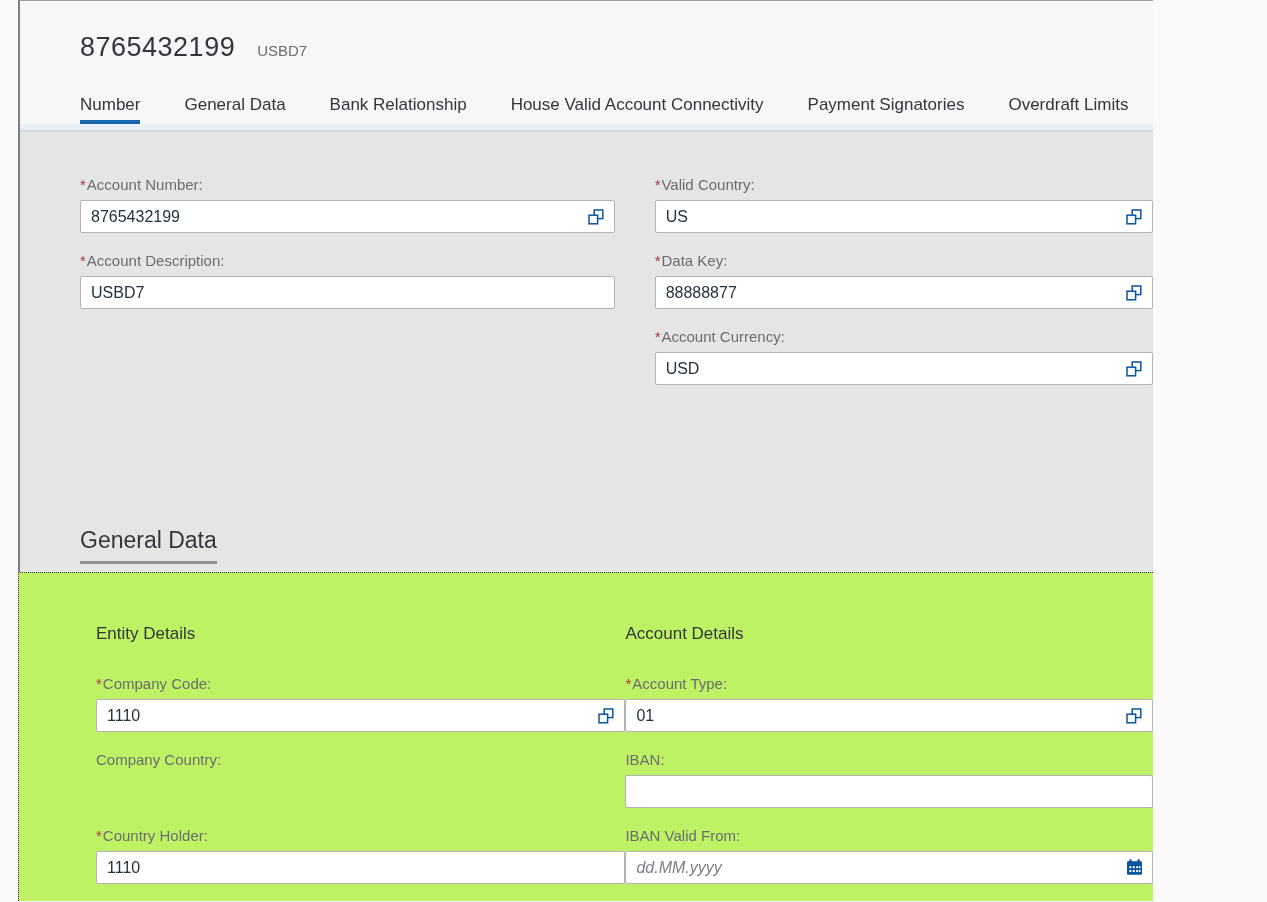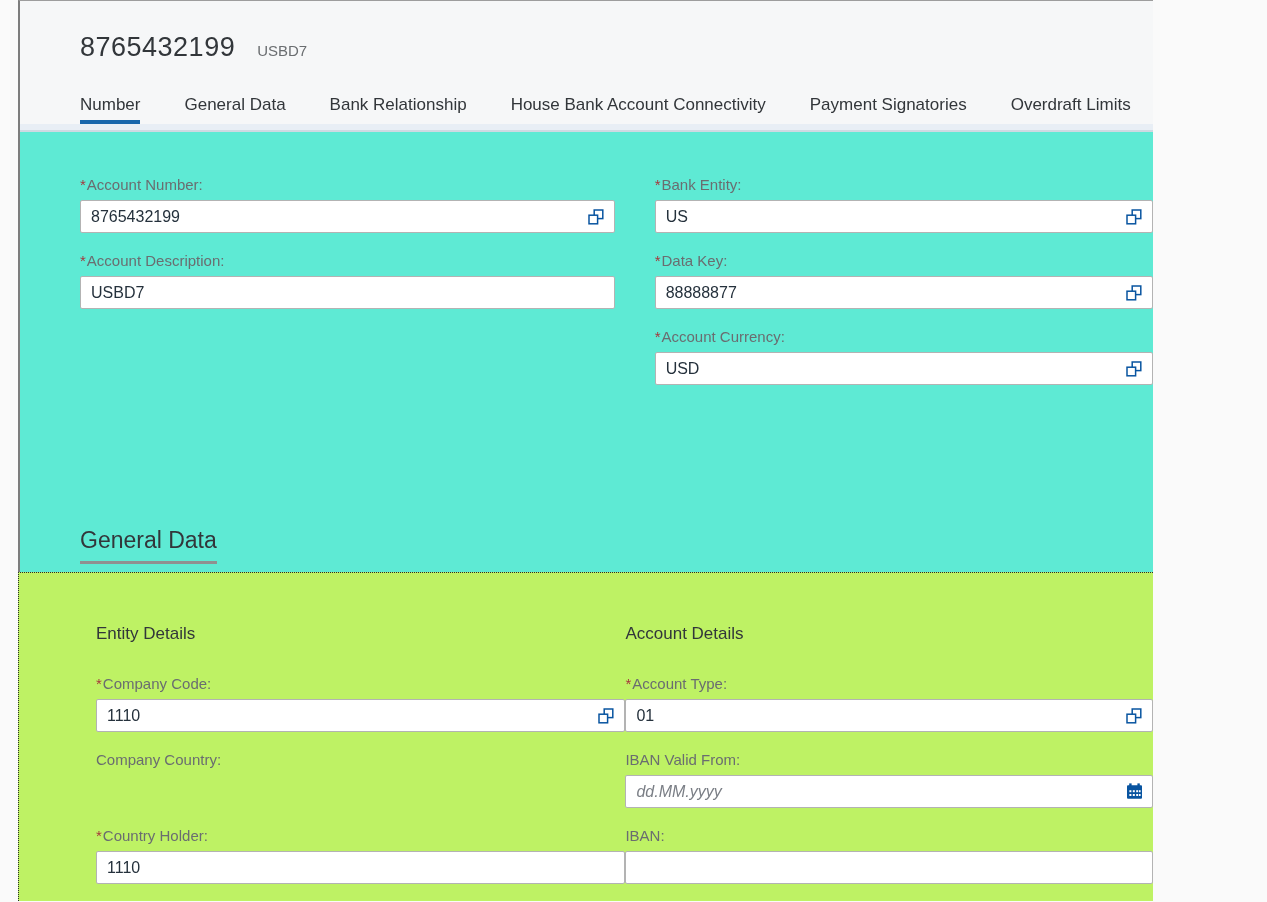--- a/index.html
+++ b/index.html
@@ -15,21 +15,21 @@
   .page-subtitle { font-size:15px; color:#6a6d70; margin-left:22px; }
 
   .anchor-bar { display:flex; align-items:flex-end; padding-left:60px; height:38px;
                 overflow:hidden; white-space:nowrap; }
   .tab { font-size:17px; color:#32363a; margin-right:44px; padding-bottom:5px;
          border-bottom:4px solid transparent; cursor:pointer; flex:0 0 auto; }
   .tab.active { border-bottom-color:#1766ab; }
   .band { height:8px; background:#e8eef5; border-bottom:2px solid #cfd9e2; }
 
   
-  .content { background:#5eead4; }
+  .content { background:#e5e5e5; }
   .flabel { font-size:15px; color:#6a6d70; line-height:19px; margin-bottom:6px; }
   .req { color:#a5373c; margin-right:1px; }
   .ibox { position:relative; }
   .inp { width:100%; height:33px; border:1px solid #b3b3b3; border-radius:2px;
          background:#fff; font-family:"Liberation Sans", sans-serif;
          font-size:16px; color:#25313c; padding:0 10px; }
   .inp.has-ico { padding-right:42px; }
   .inp::placeholder { color:#7b7f86; font-style:italic; }
   .ico-btn { position:absolute; right:10px; top:50%; transform:translateY(-50%);
              width:18px; height:18px; display:flex; align-items:center;
@@ -61,21 +61,21 @@
 
     <header class="obj-header">
       <div class="title-row">
         <span class="page-title">8765432199</span>
         <span class="page-subtitle">USBD7</span>
       </div>
       <nav class="anchor-bar">
         <span class="tab active">Number</span>
         <span class="tab">General Data</span>
         <span class="tab">Bank Relationship</span>
-        <span class="tab">House Bank Account Connectivity</span>
+        <span class="tab">House Valid Account Connectivity</span>
         <span class="tab">Payment Signatories</span>
         <span class="tab">Overdraft Limits</span>
         <span class="tab">Multi-Langua</span>
       </nav>
       <div class="band"></div>
     </header>
 
     <section class="content header-section">
       <div class="hcol-l">
 
@@ -96,21 +96,21 @@
           <div class="flabel"><span class="req">*</span><span>Account Description:</span></div>
           <div class="ibox">
             <input class="inp" value="USBD7" style="">
           </div>
         </div>
 
       </div>
       <div class="hcol-r">
 
         <div class="field">
-          <div class="flabel"><span class="req">*</span><span>Bank Entity:</span></div>
+          <div class="flabel"><span class="req">*</span><span>Valid Country:</span></div>
           <div class="ibox">
             <input class="inp has-ico" value="US" style="">
             <span class="ico-btn">
               <svg width="16" height="16" viewBox="0 0 16 16">
                   <rect x="6.2" y="1" width="8.6" height="8.6" fill="none" stroke="#0854a0" stroke-width="1.5"></rect>
                   <rect x="1" y="6.2" width="8.6" height="8.6" fill="#ffffff" stroke="#0854a0" stroke-width="1.5"></rect>
                 </svg>
             </span>
           </div>
         </div>
@@ -186,20 +186,27 @@
       <div class="field">
         <div class="flabel"><span class="req">*</span><span>Account Type:</span></div>
         <div class="ibox">
           <input class="inp has-ico" value="01" style="">
           <span class="ico-btn">
             <svg width="16" height="16" viewBox="0 0 16 16">
                 <rect x="6.2" y="1" width="8.6" height="8.6" fill="none" stroke="#0854a0" stroke-width="1.5"></rect>
                 <rect x="1" y="6.2" width="8.6" height="8.6" fill="#ffffff" stroke="#0854a0" stroke-width="1.5"></rect>
               </svg>
           </span>
+        </div>
+      </div>
+
+      <div class="field">
+        <div class="flabel"><span>IBAN:</span></div>
+        <div class="ibox">
+          <input class="inp" value="" style="">
         </div>
       </div>
 
       <div class="field">
         <div class="flabel"><span>IBAN Valid From:</span></div>
         <div class="ibox">
           <input class="inp has-ico" placeholder="dd.MM.yyyy" style="">
           <span class="ico-btn">
             <svg width="17" height="17" viewBox="0 0 17 17">
               <rect x="3.2" y="0.4" width="2.4" height="3.4" fill="#0854a0"></rect>
@@ -210,22 +217,15 @@
               <rect x="10.2" y="7.2" width="2" height="2" fill="#ffffff"></rect>
               <rect x="3.4" y="11" width="2" height="2" fill="#ffffff"></rect>
               <rect x="6.8" y="11" width="2" height="2" fill="#ffffff"></rect>
               <rect x="10.2" y="11" width="2" height="2" fill="#ffffff"></rect>
               <rect x="13" y="7.2" width="1.6" height="2" fill="#ffffff"></rect>
               <rect x="13" y="11" width="1.6" height="2" fill="#ffffff"></rect>
             </svg>
           </span>
         </div>
       </div>
-
-      <div class="field">
-        <div class="flabel"><span>IBAN:</span></div>
-        <div class="ibox">
-          <input class="inp" value="" style="">
-        </div>
-      </div>
     </div>
   </section>
 </div>
 
 </body></html>

